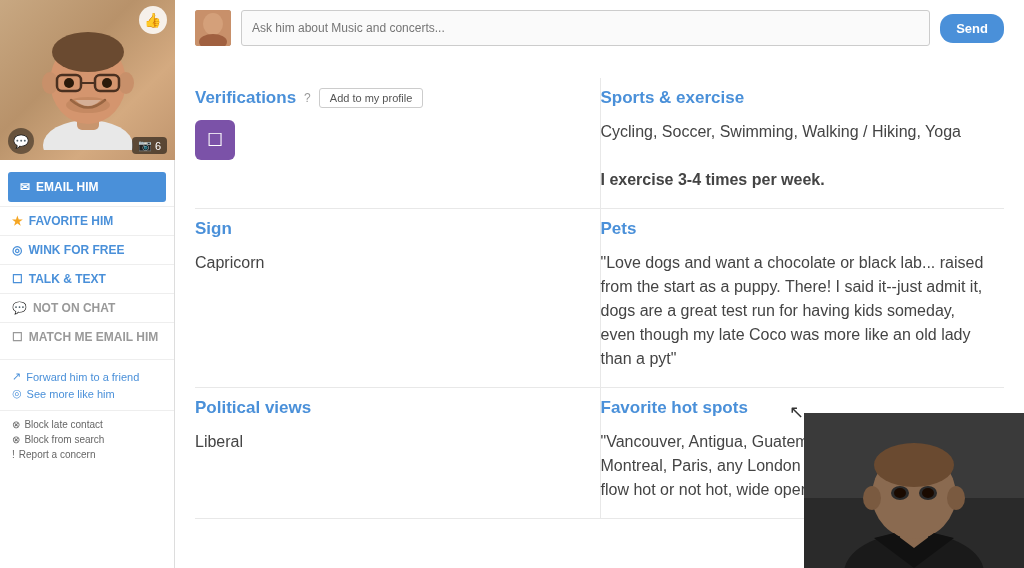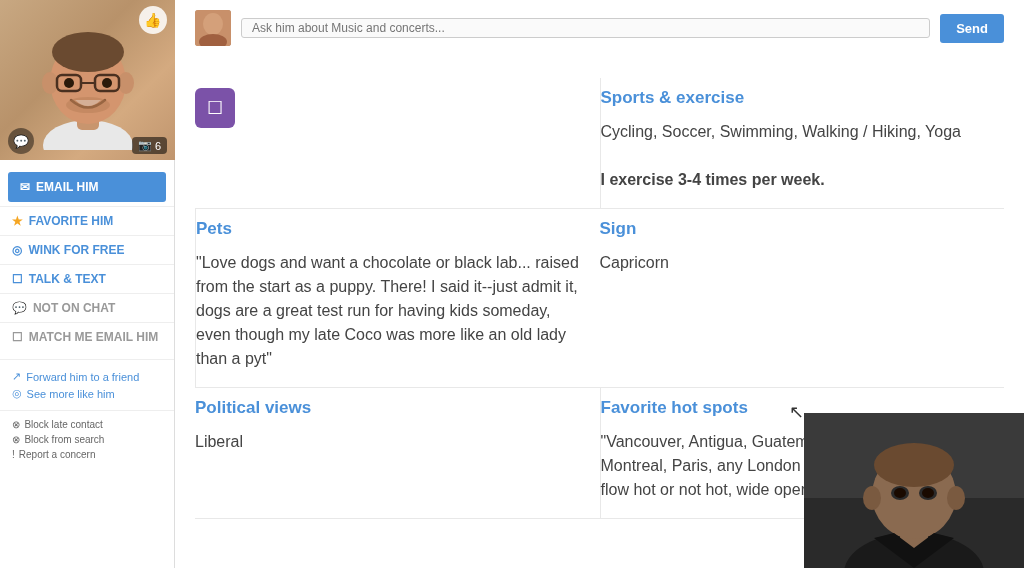--- a/index.html
+++ b/index.html
@@ -206,34 +206,34 @@
     .ask-avatar {
       width: 36px;
       height: 36px;
       border-radius: 3px;
       background: linear-gradient(135deg, #c8a882, #a07050);
       flex-shrink: 0;
     }
 
     .ask-input {
       flex: 1;
-      height: 20px;
+      height: 36px;
       border: 1px solid #ccc;
       border-radius: 3px;
       padding: 0 10px;
       font-size: 12px;
       color: #999;
       background: #fafafa;
     }
 
     .ask-send-btn {
       background: #4a90d9;
       color: #fff;
       border: none;
-      border-radius: 3px;
+      border-radius: 13px;
       padding: 7px 16px;
       font-size: 13px;
       cursor: pointer;
       font-weight: bold;
     }
 
     
     .profile-grid {
       display: grid;
       grid-template-columns: 1fr 1fr;
@@ -440,49 +440,54 @@
           <ellipse cx="18" cy="32" rx="14" ry="8" fill="#a06040"></ellipse>
         </svg>
       </div>
       <input class="ask-input" type="text" placeholder="Ask him about Music and concerts..." style="">
       <button class="ask-send-btn">Send</button>
     </div>
 
     <div class="profile-grid">
 
       <div class="profile-section">
+        <div class="verif-header">
+          <span class="verif-title">Verifications</span>
+          <span class="verif-q">?</span>
+          <button class="verif-add-btn">Add to my profile</button>
+        </div>
         <div class="verif-icon">
           <span>☐</span>
         </div>
       </div>
 
       <div class="profile-section right">
         <div class="section-title">Sports &amp; exercise</div>
         <div class="section-content">
           <p>Cycling, Soccer, Swimming, Walking / Hiking, Yoga</p>
           <br>
           <p><strong>I exercise 3-4 times per week.</strong></p>
         </div>
       </div>
 
+      <div class="profile-section">
+        <div class="section-title">Sign</div>
+        <div class="section-content">
+          <p>Capricorn</p>
+        </div>
+      </div>
+
       <div class="profile-section right">
         <div class="section-title">Pets</div>
         <div class="section-content">
           <p>"Love dogs and want a chocolate or black lab... raised from the start as a puppy. There! I said it--just admit it, dogs are a great test run for having kids someday, even though my late Coco was more like an old lady than a pyt"</p>
         </div>
       </div>
 
       <div class="profile-section">
-        <div class="section-title">Sign</div>
-        <div class="section-content">
-          <p>Capricorn</p>
-        </div>
-      </div>
-
-      <div class="profile-section">
         <div class="section-title">Political views</div>
         <div class="section-content">
           <p>Liberal</p>
         </div>
       </div>
 
       <div class="profile-section right">
         <div class="section-title">Favorite hot spots</div>
         <div class="section-content">
           <p>"Vancouver, Antigua, Guatemala, the West Coast, Montreal, Paris, any London borough; my mat, vinyasa flow hot or not hot, wide open</p>

